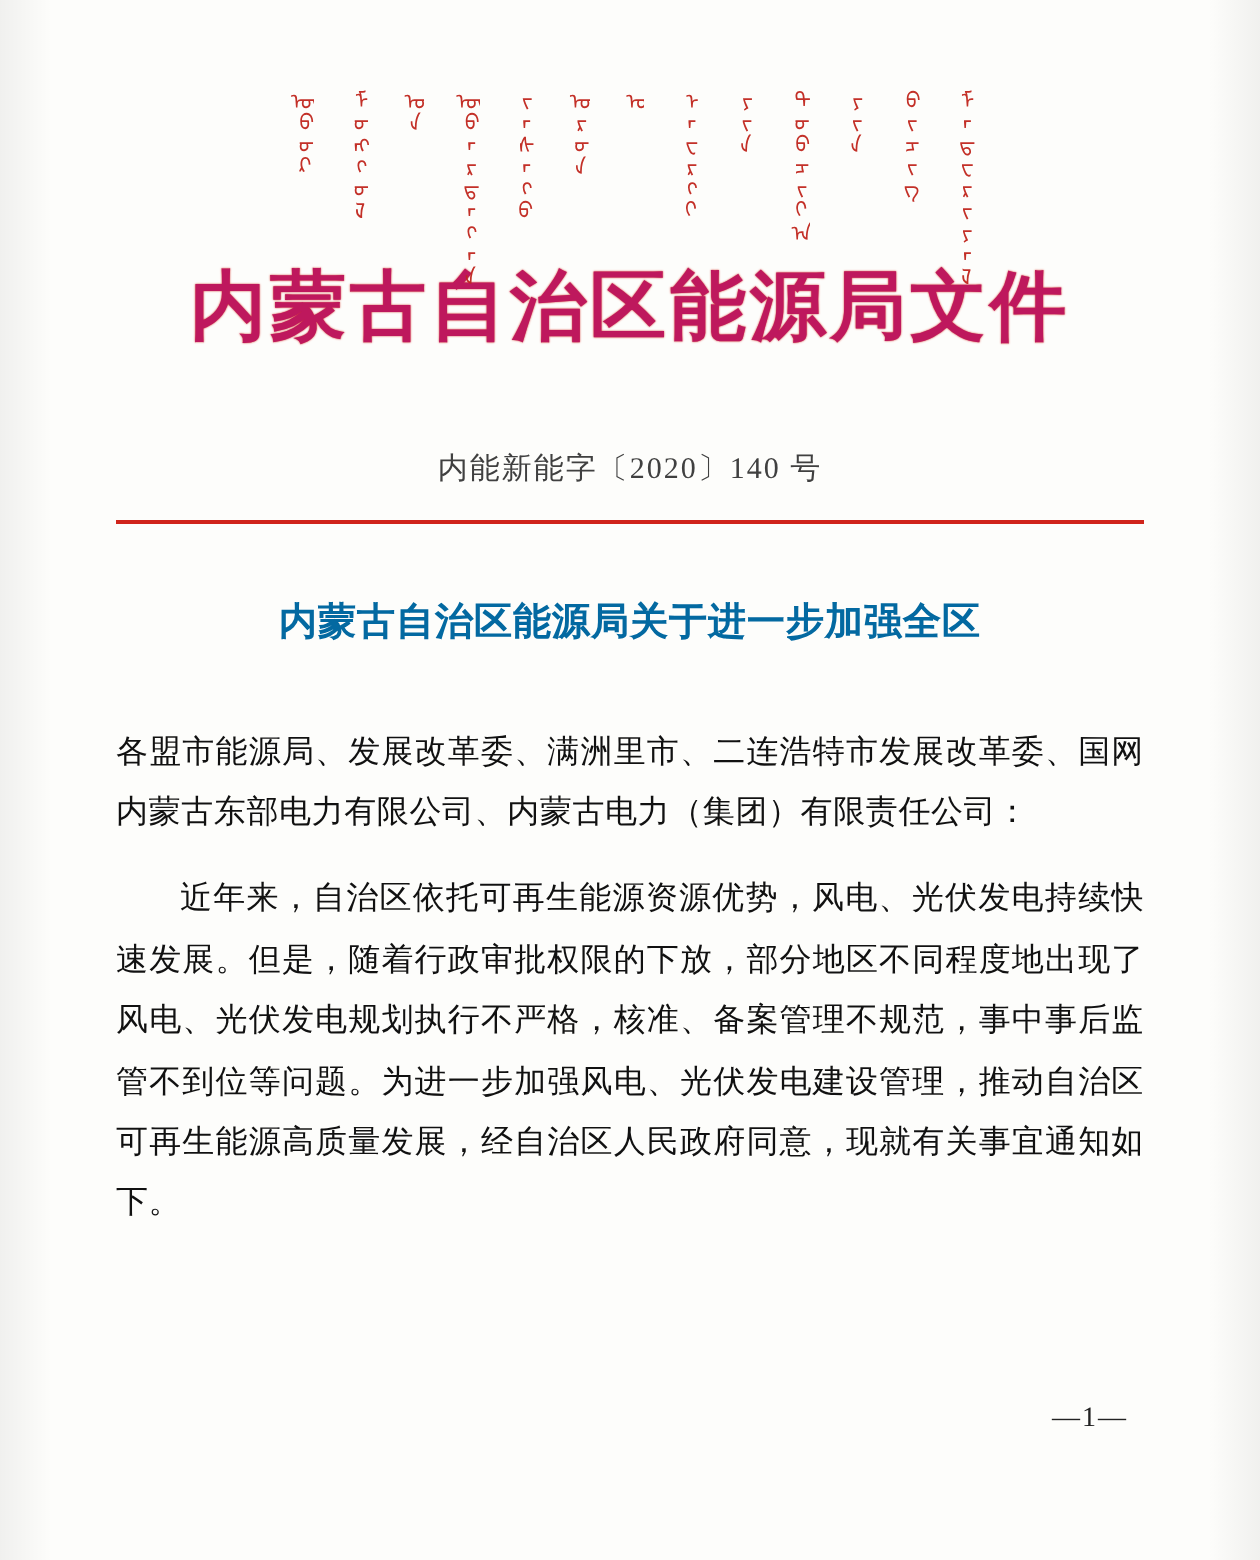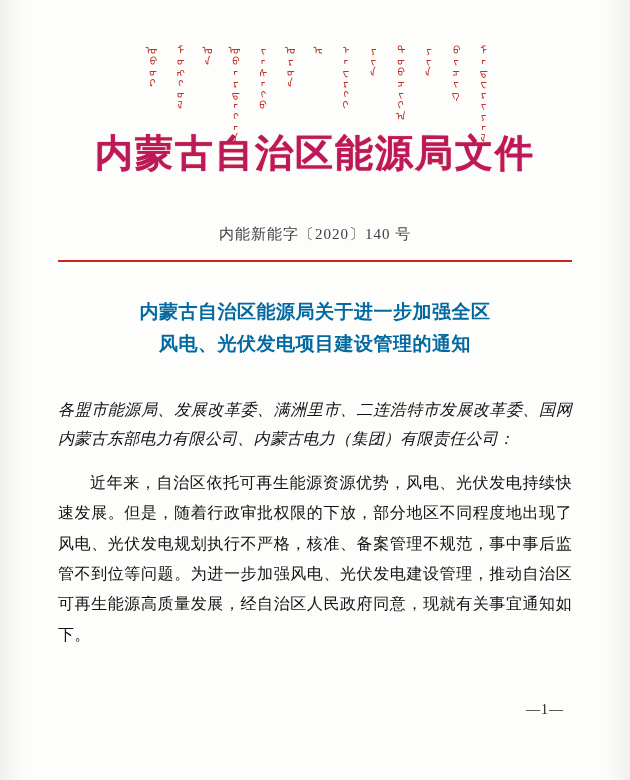--- a/index.html
+++ b/index.html
@@ -87,21 +87,20 @@
   }
 
   
   .recipients {
     margin-top: 34px;
     font-size: 16px;
     line-height: 1.85;
     color: #111;
     text-align: justify;
     letter-spacing: 0.3px;
-    font-style: italic;
   }
 
   
   .body-para {
     margin-top: 14px;
     font-size: 16px;
     line-height: 1.9;
     color: #111;
     text-align: justify;
     text-indent: 2em;
@@ -161,21 +160,20 @@
   </div>
 
   <div class="doc-title">内蒙古自治区能源局文件</div>
 
   <div class="doc-number">内能新能字〔2020〕140 号</div>
 
   <div class="red-rule"></div>
 
   <div class="notice-heading">
     <span class="line">内蒙古自治区能源局关于进一步加强全区</span>
-    <span class="line">风电、光伏发电项目建设管理的通知</span>
   </div>
 
   <div class="recipients">各盟市能源局、发展改革委、满洲里市、二连浩特市发展改革委、国网内蒙古东部电力有限公司、内蒙古电力（集团）有限责任公司：</div>
 
   <div class="body-para">近年来，自治区依托可再生能源资源优势，风电、光伏发电持续快速发展。但是，随着行政审批权限的下放，部分地区不同程度地出现了风电、光伏发电规划执行不严格，核准、备案管理不规范，事中事后监管不到位等问题。为进一步加强风电、光伏发电建设管理，推动自治区可再生能源高质量发展，经自治区人民政府同意，现就有关事宜通知如下。</div>
 
   <div class="page-number">—1—</div>
 
 </div>
 

